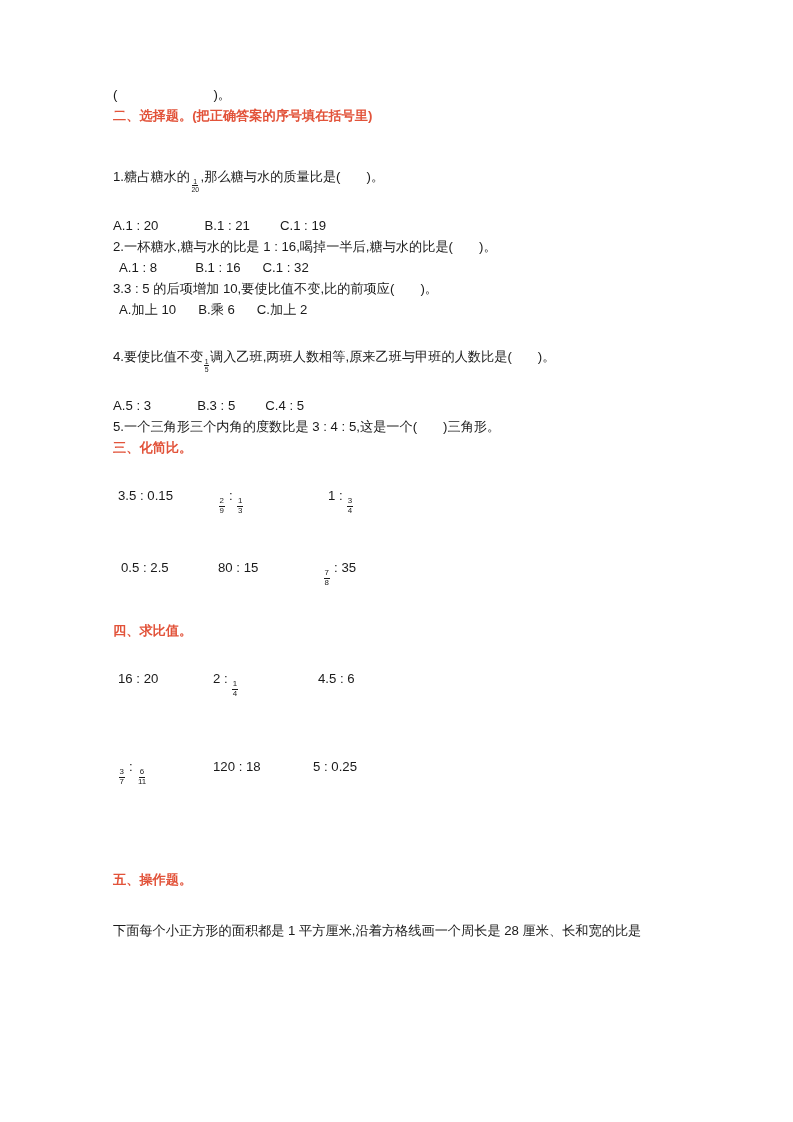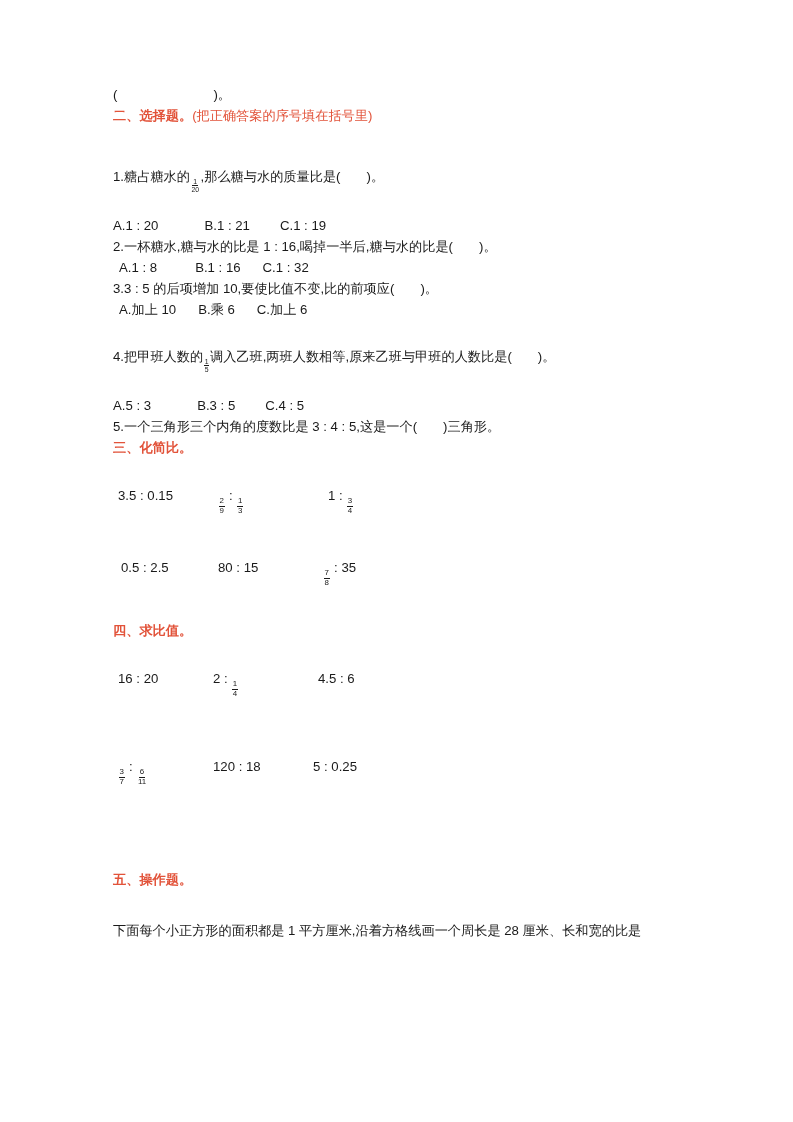--- a/index.html
+++ b/index.html
@@ -38,21 +38,21 @@
     white-space: nowrap;
   }
   .section-head {
     font-size: 13.2px;
     line-height: 21px;
     color: #E2533A;
     font-weight: bold;
     white-space: nowrap;
   }
   .section-head .sub {
-    font-weight: normal;
+    font-weight: bold;
   }
   .gap-22 { height: 22px; }
   .gap-26 { height: 26px; }
   .gap-30 { height: 30px; }
   .gap-34 { height: 34px; }
   .gap-40 { height: 40px; }
   .gap-48 { height: 48px; }
   .gap-56 { height: 56px; }
   .gap-64 { height: 64px; }
 
@@ -124,25 +124,25 @@
     <div class="gap-22"></div>
 
     <div class="line"><span>A.1 : 20</span><span class="opt-sp-a"></span><span>B.1 : 21</span><span class="opt-sp-b"></span><span>C.1 : 19</span></div>
 
     <div class="line"><span>2.</span><span>一杯糖水,糖与水的比是 1 : 16,喝掉一半后,糖与水的比是(</span><span class="blank-sm"></span><span>)。</span></div>
 
     <div class="line"><span class="blank-xs" style="width:6px"></span><span>A.1 : 8</span><span class="opt-sp-c"></span><span>B.1 : 16</span><span class="opt-sp-d"></span><span>C.1 : 32</span></div>
 
     <div class="line"><span>3.</span><span>3 : 5 的后项增加 10,要使比值不变,比的前项应(</span><span class="blank-sm"></span><span>)。</span></div>
 
-    <div class="line"><span class="blank-xs" style="width:6px"></span><span>A.加上 10</span><span class="opt-sp-d"></span><span>B.乘 6</span><span class="opt-sp-d"></span><span>C.加上 6</span></div>
+    <div class="line"><span class="blank-xs" style="width:6px"></span><span>A.加上 10</span><span class="opt-sp-d"></span><span>B.乘 6</span><span class="opt-sp-d"></span><span>C.加上 2</span></div>
 
     <div class="gap-26"></div>
 
-    <div class="line"><span>4.</span><span>把甲班人数的</span><span class="frac tiny">
+    <div class="line"><span>4.</span><span>要使比值不变</span><span class="frac tiny">
           <span class="num">1</span>
           <span class="den">5</span>
         </span><span>调入乙班,两班人数相等,原来乙班与甲班的人数比是(</span><span class="blank-sm"></span><span>)。</span></div>
 
     <div class="gap-22"></div>
 
     <div class="line"><span>A.5 : 3</span><span class="opt-sp-a"></span><span>B.3 : 5</span><span class="opt-sp-b"></span><span>C.4 : 5</span></div>
 
     <div class="line"><span>5.</span><span>一个三角形三个内角的度数比是 3 : 4 : 5,这是一个(</span><span class="blank-sm"></span><span>)三角形。</span></div>
 

